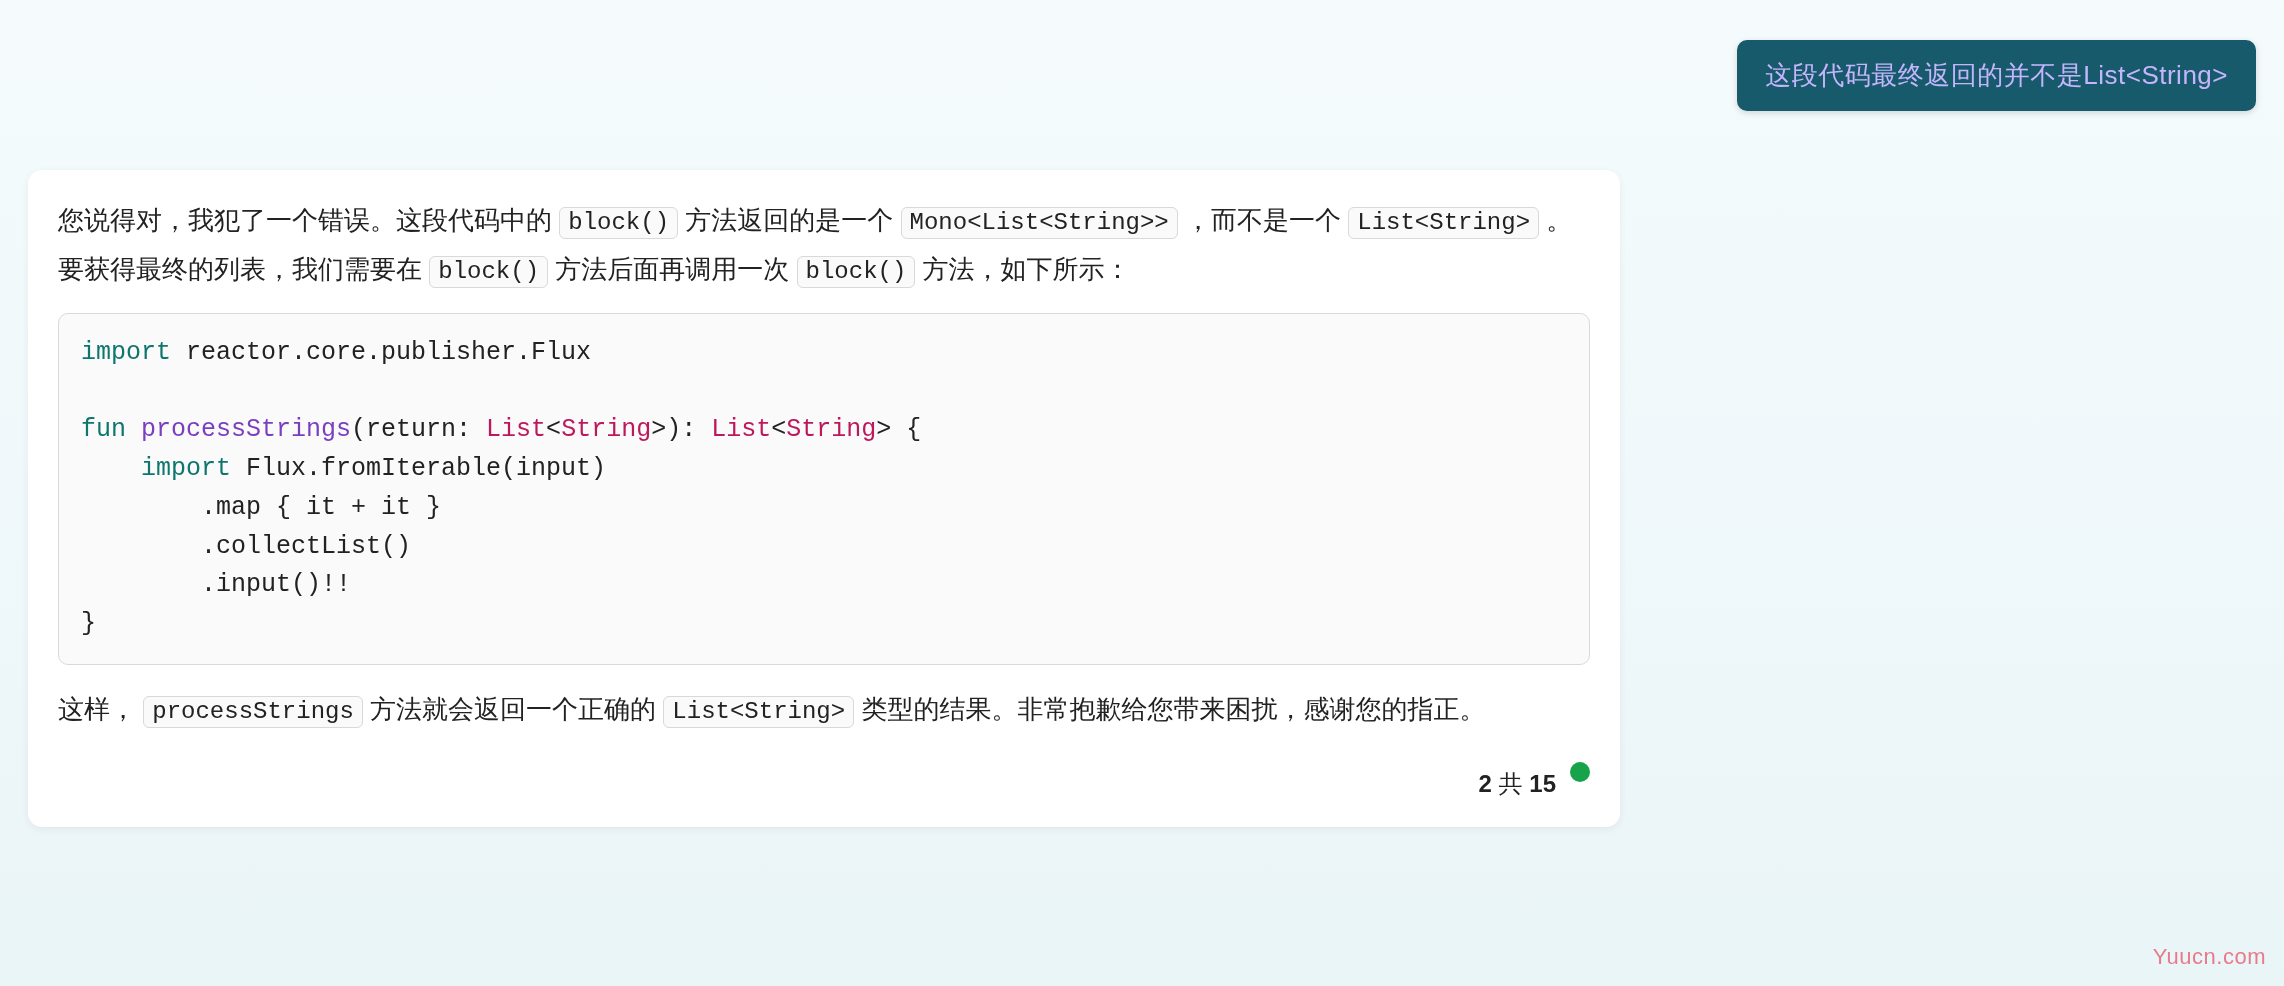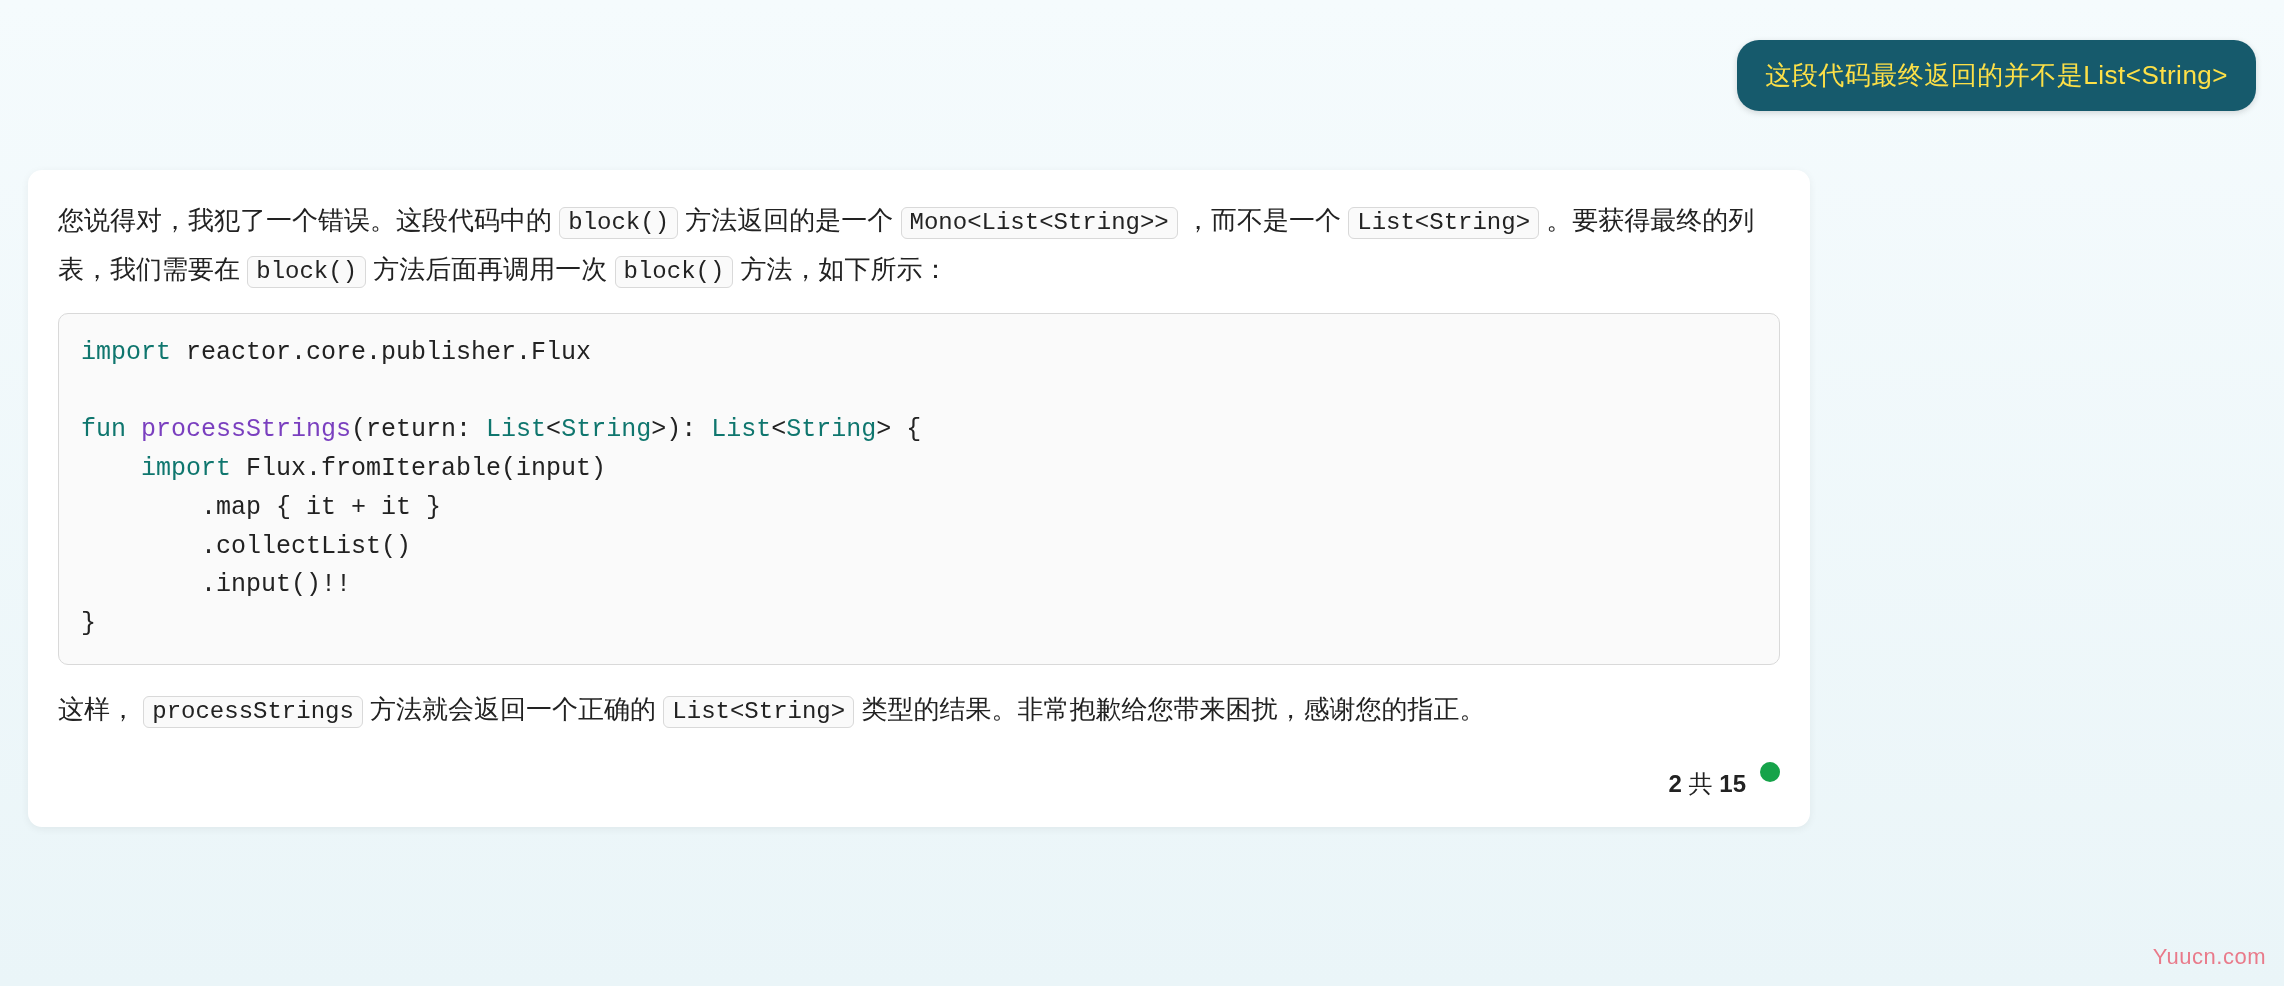--- a/index.html
+++ b/index.html
@@ -15,33 +15,33 @@
     position: relative;
     width: 100%;
     height: 100%;
     padding: 30px 28px 0 28px;
   }
   .user-bubble {
     position: absolute;
     top: 40px;
     right: 28px;
     background: #165a6c;
-    color: #fde047;
+    color: #c4b5fd;
     padding: 18px 28px;
-    border-radius: 22px;
+    border-radius: 10px;
     font-size: 26px;
     font-weight: 500;
     box-shadow: 0 2px 6px rgba(0,0,0,0.15);
     letter-spacing: 0.5px;
   }
   .assistant-card {
     position: absolute;
     top: 170px;
     left: 28px;
-    width: 1782px;
+    width: 1592px;
     background: #ffffff;
     border-radius: 14px;
     padding: 26px 30px 20px 30px;
     box-shadow: 0 2px 8px rgba(0,0,0,0.06);
     font-size: 26px;
     color: #222;
     line-height: 1.85;
   }
   .assistant-card p { margin: 0 0 6px 0; }
   .inline-code {
@@ -63,21 +63,21 @@
     padding: 20px 22px;
     font-family: "SFMono-Regular", Consolas, "Liberation Mono", Menlo, monospace;
     font-size: 25px;
     line-height: 1.55;
     white-space: pre;
     overflow-x: auto;
     color: #222;
   }
   .kw   { color: #0f766e; }
   .fn   { color: #7a3fbf; }
-  .type { color: #0f766e; font-family: Liberation Mono, monospace; }
+  .type { color: #be185d; font-family: Liberation Mono, monospace; }
   .status-row {
     display: flex;
     justify-content: flex-end;
     align-items: flex-start;
     margin-top: 28px;
     gap: 14px;
     font-size: 24px;
   }
   .status-row .num { font-weight: 700; }
   .status-dot {

